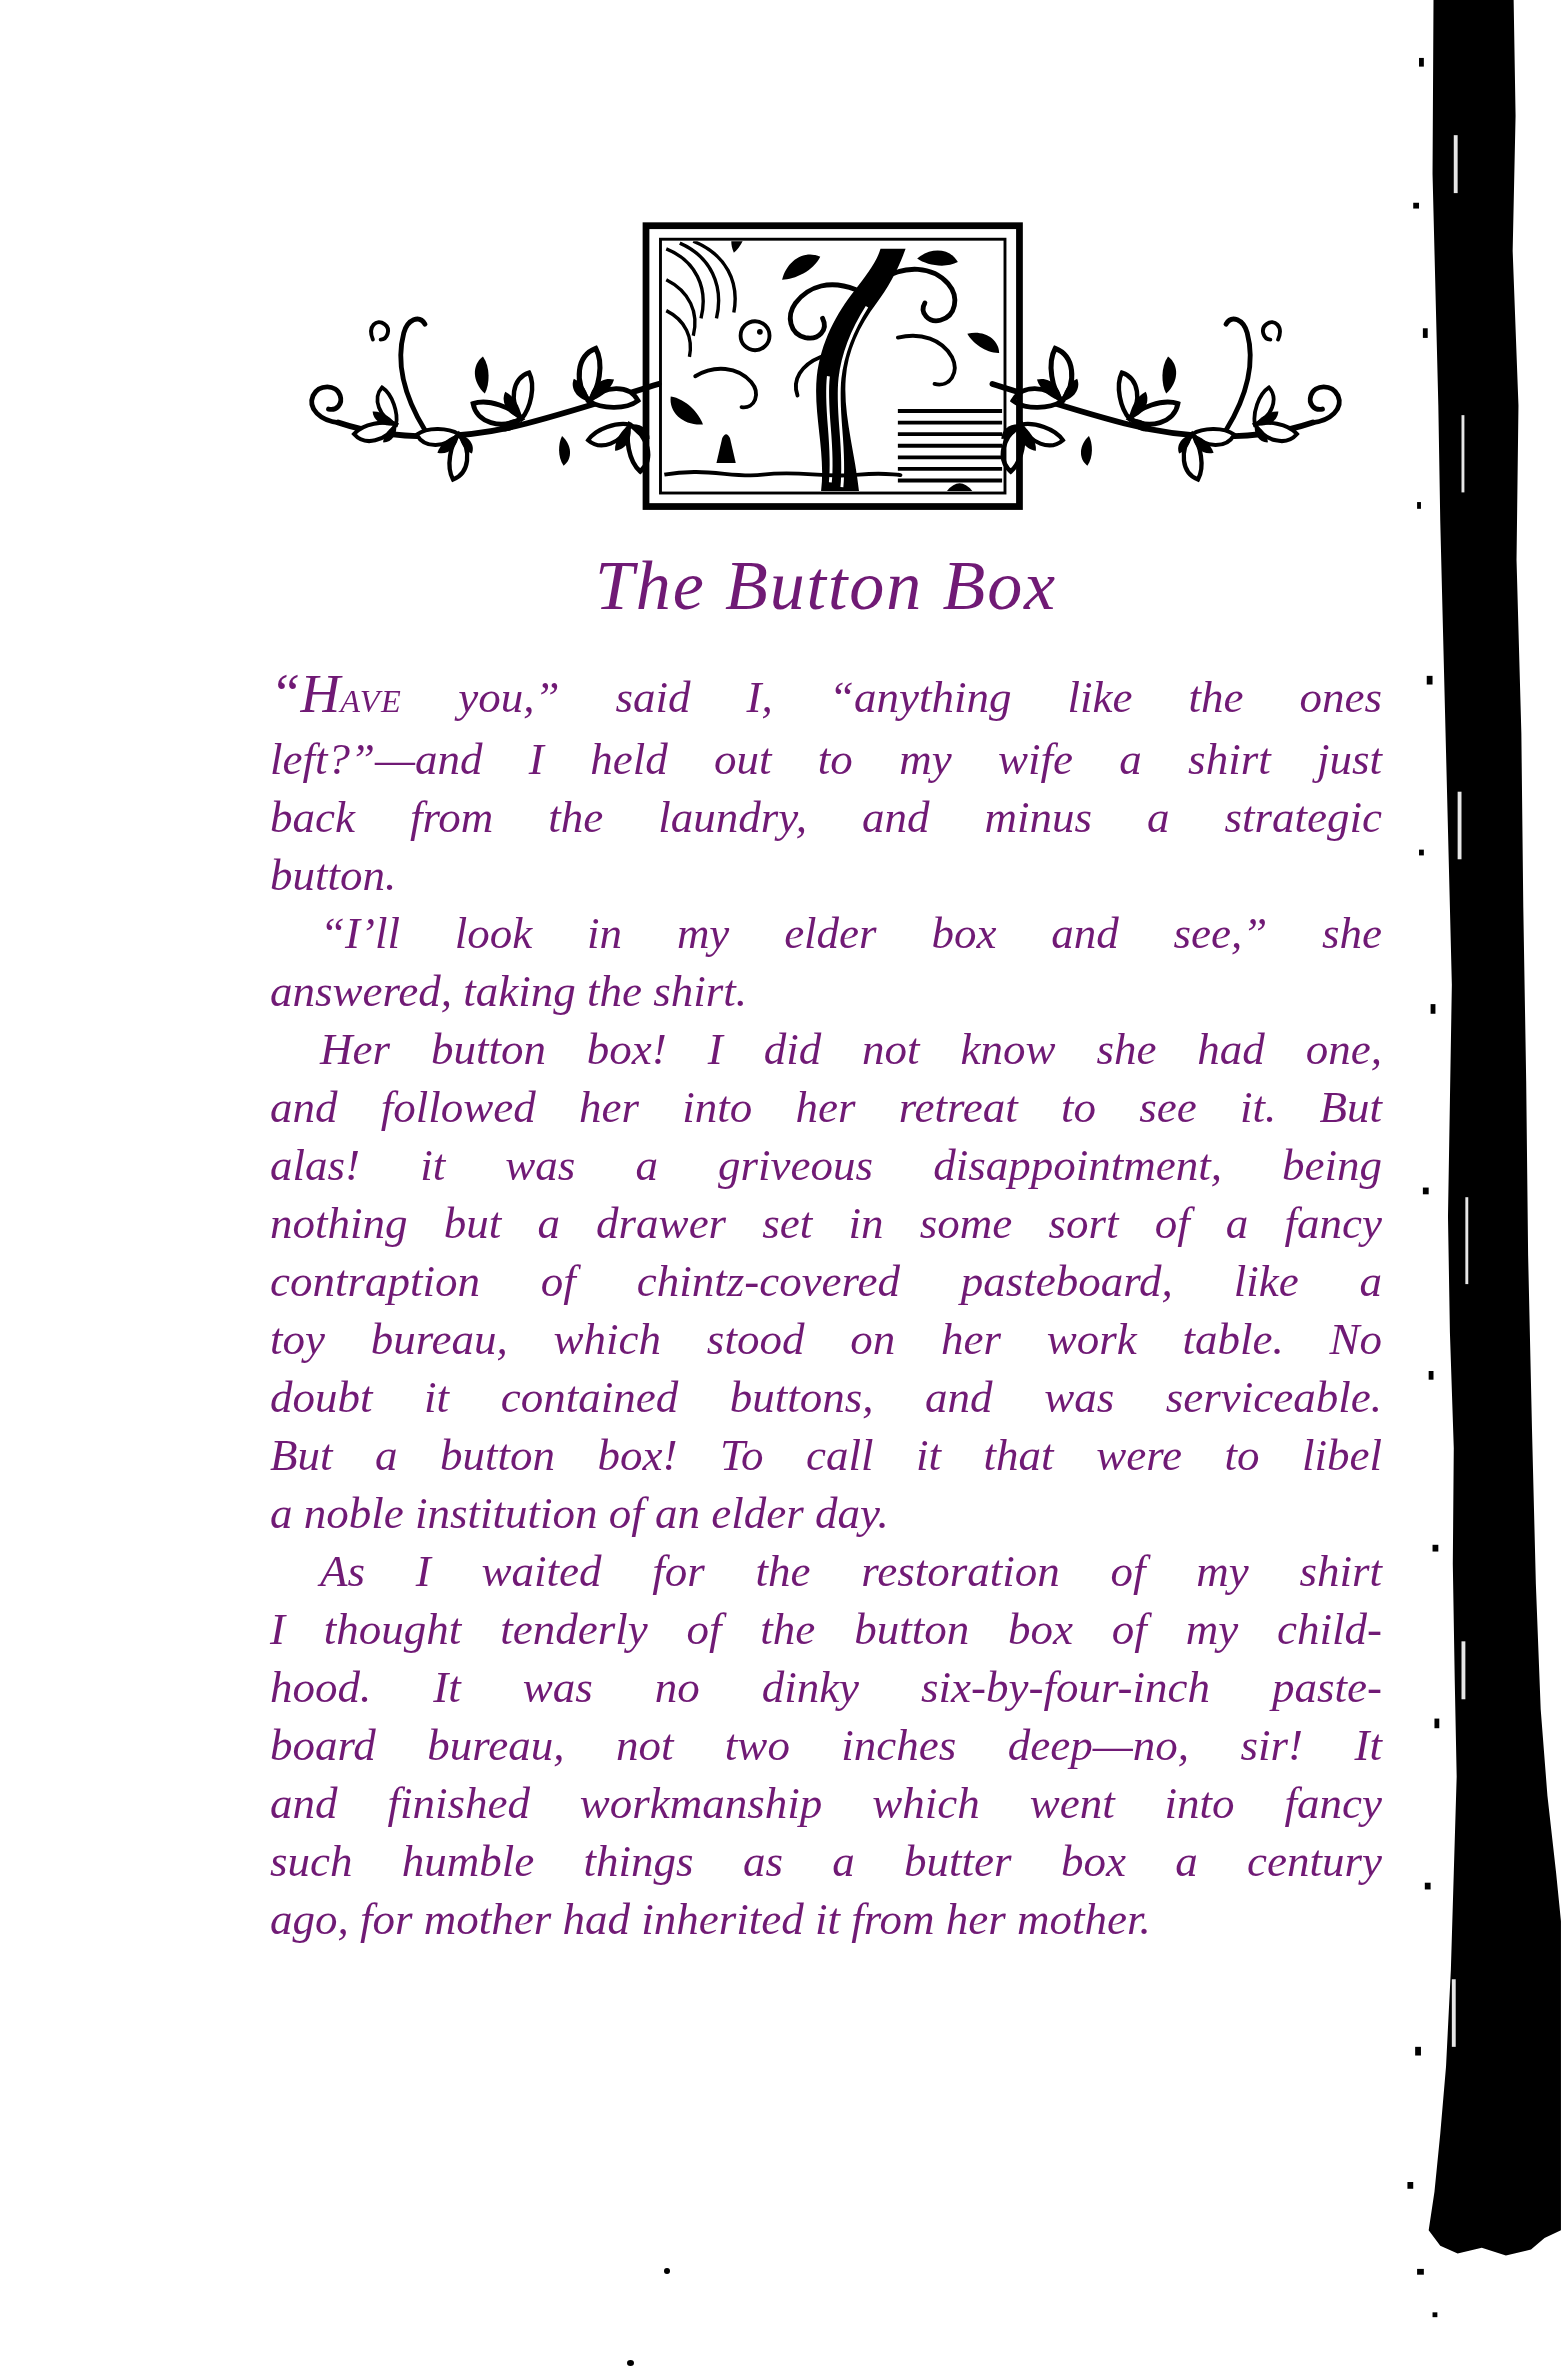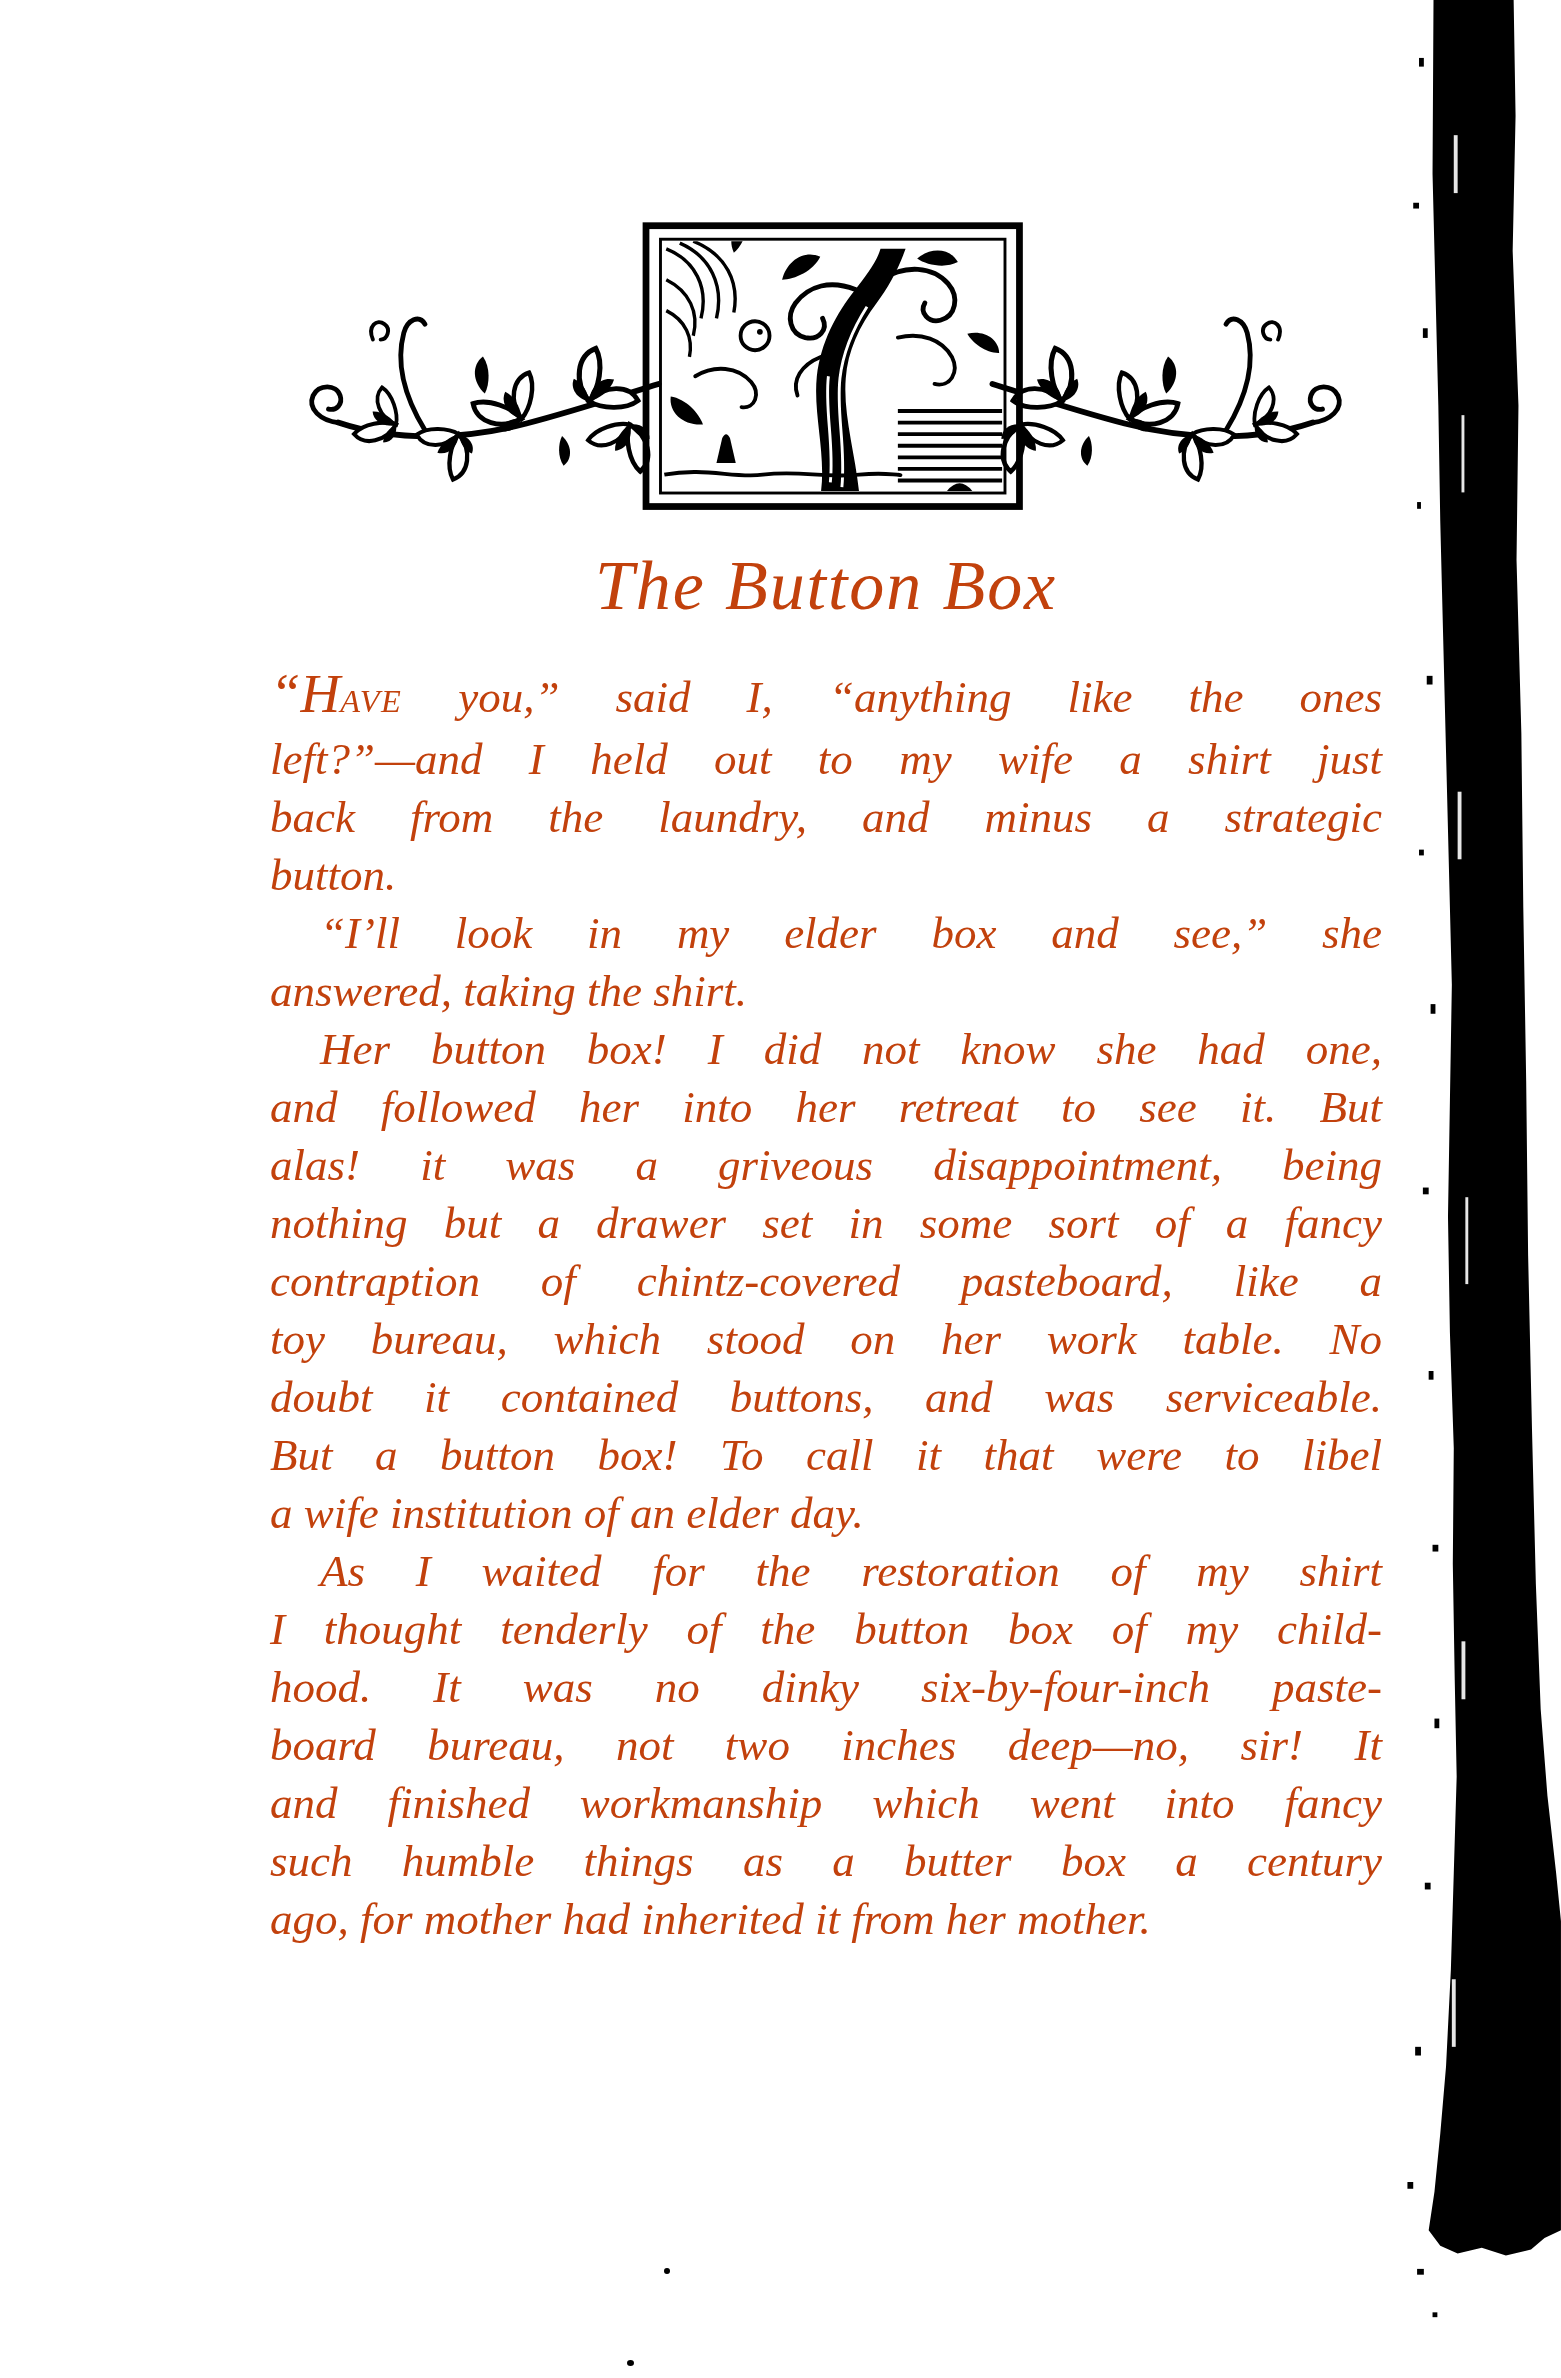--- a/index.html
+++ b/index.html
@@ -1,21 +1,21 @@
 <!DOCTYPE html>
 <html><head>
 <meta charset="utf-8">
 <style>
   html,body{margin:0;padding:0;background:#888;}
   .page{
     position:relative;
     width:1561px;height:2378px;
     margin:0 auto;
     background:#ffffff;
-    color:#c2410c;
+    color:#701a75;
     font-family:"Liberation Serif","DejaVu Serif",serif;
     overflow:hidden;
   }
   .ornament{
     position:absolute;left:280px;top:135px;
     width:1091px;height:386px;
   }
   .chapter-title{
     position:absolute;left:270px;top:546px;width:1112px;
     text-align:center;
@@ -142,21 +142,21 @@
     <div class="line indent">“I’ll look in my elder box and see,” she</div>
     <div class="line last">answered, taking the shirt.</div>
     <div class="line indent">Her button box! I did not know she had one,</div>
     <div class="line">and followed her into her retreat to see it.  But</div>
     <div class="line">alas! it was a griveous disappointment, being</div>
     <div class="line">nothing but a drawer set in some sort of a fancy</div>
     <div class="line">contraption of chintz-covered pasteboard, like a</div>
     <div class="line">toy bureau, which stood on her work table.  No</div>
     <div class="line">doubt it contained buttons, and was serviceable.</div>
     <div class="line">But a button box!  To call it that were to libel</div>
-    <div class="line last">a wife institution of an elder day.</div>
+    <div class="line last">a noble institution of an elder day.</div>
     <div class="line indent">As I waited for the restoration of my shirt</div>
     <div class="line">I thought tenderly of the button box of my child-</div>
     <div class="line">hood.  It was no dinky six-by-four-inch paste-</div>
     <div class="line">board bureau, not two inches deep—no, sir!  It</div>
     <div class="line">and finished workmanship which went into fancy</div>
     <div class="line">such humble things as a butter box a century</div>
     <div class="line last">ago, for mother had inherited it from her mother.</div>
   </div>
 
   <svg class="scan-edge" width="171" height="2378" viewBox="0 0 177 2463">

